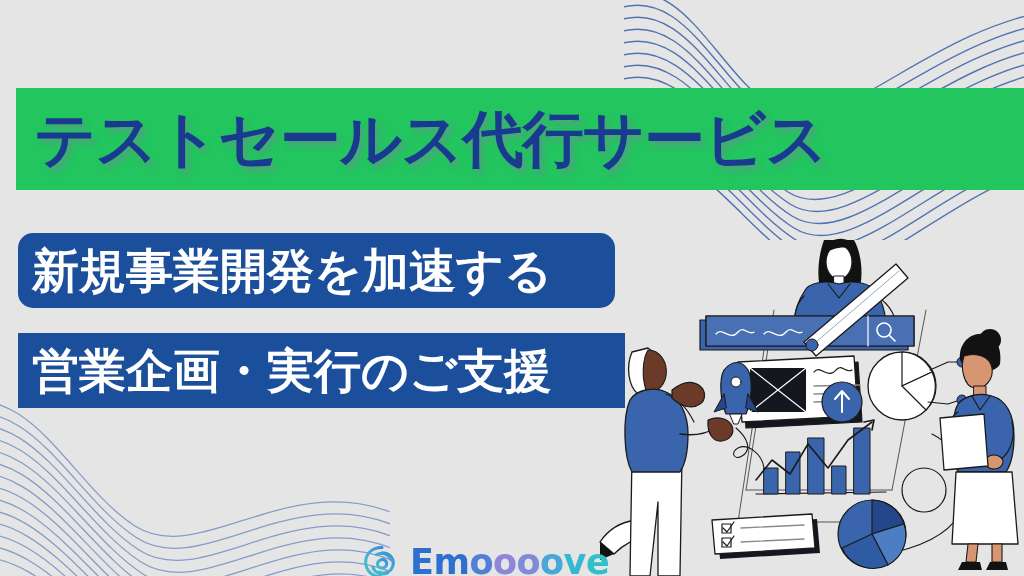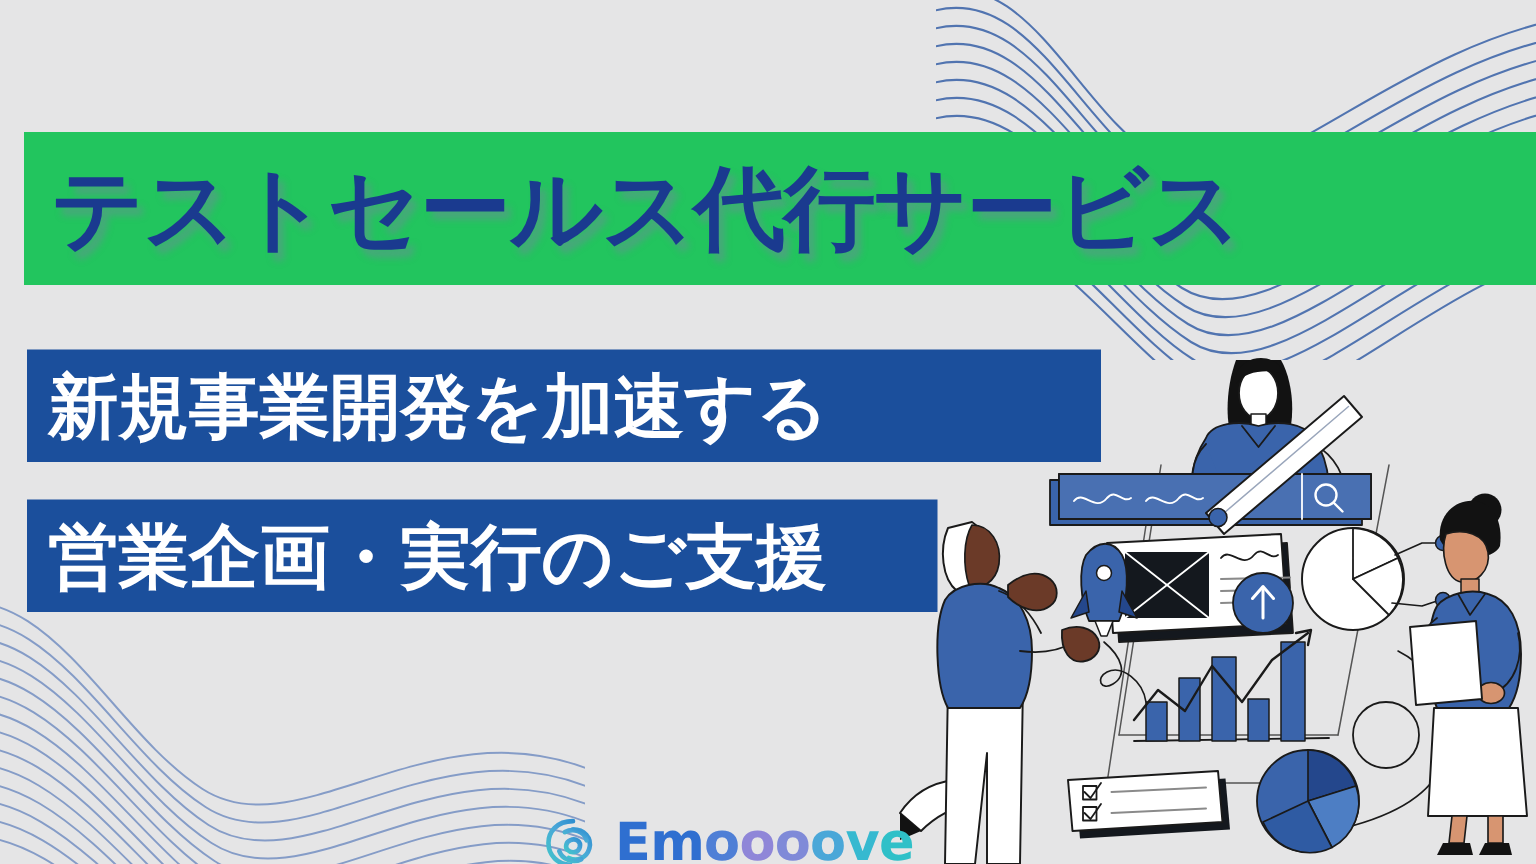--- a/index.html
+++ b/index.html
@@ -67,22 +67,23 @@
     position: absolute;
     background: #1b4f9c;
     display: flex;
     align-items: center;
     box-sizing: border-box;
     padding-left: 14px;
   }
   #subtitle-box-1 {
     left: 18px;
     top: 233px;
-    width: 716px;
+    width: 597px;
     height: 75px;
+    border-radius: 15px;
   }
   #subtitle-box-2 {
     left: 18px;
     top: 333px;
     width: 607px;
     height: 75px;
   }
   .subtitle-text {
     font-size: 47px;
     font-weight: bold;

